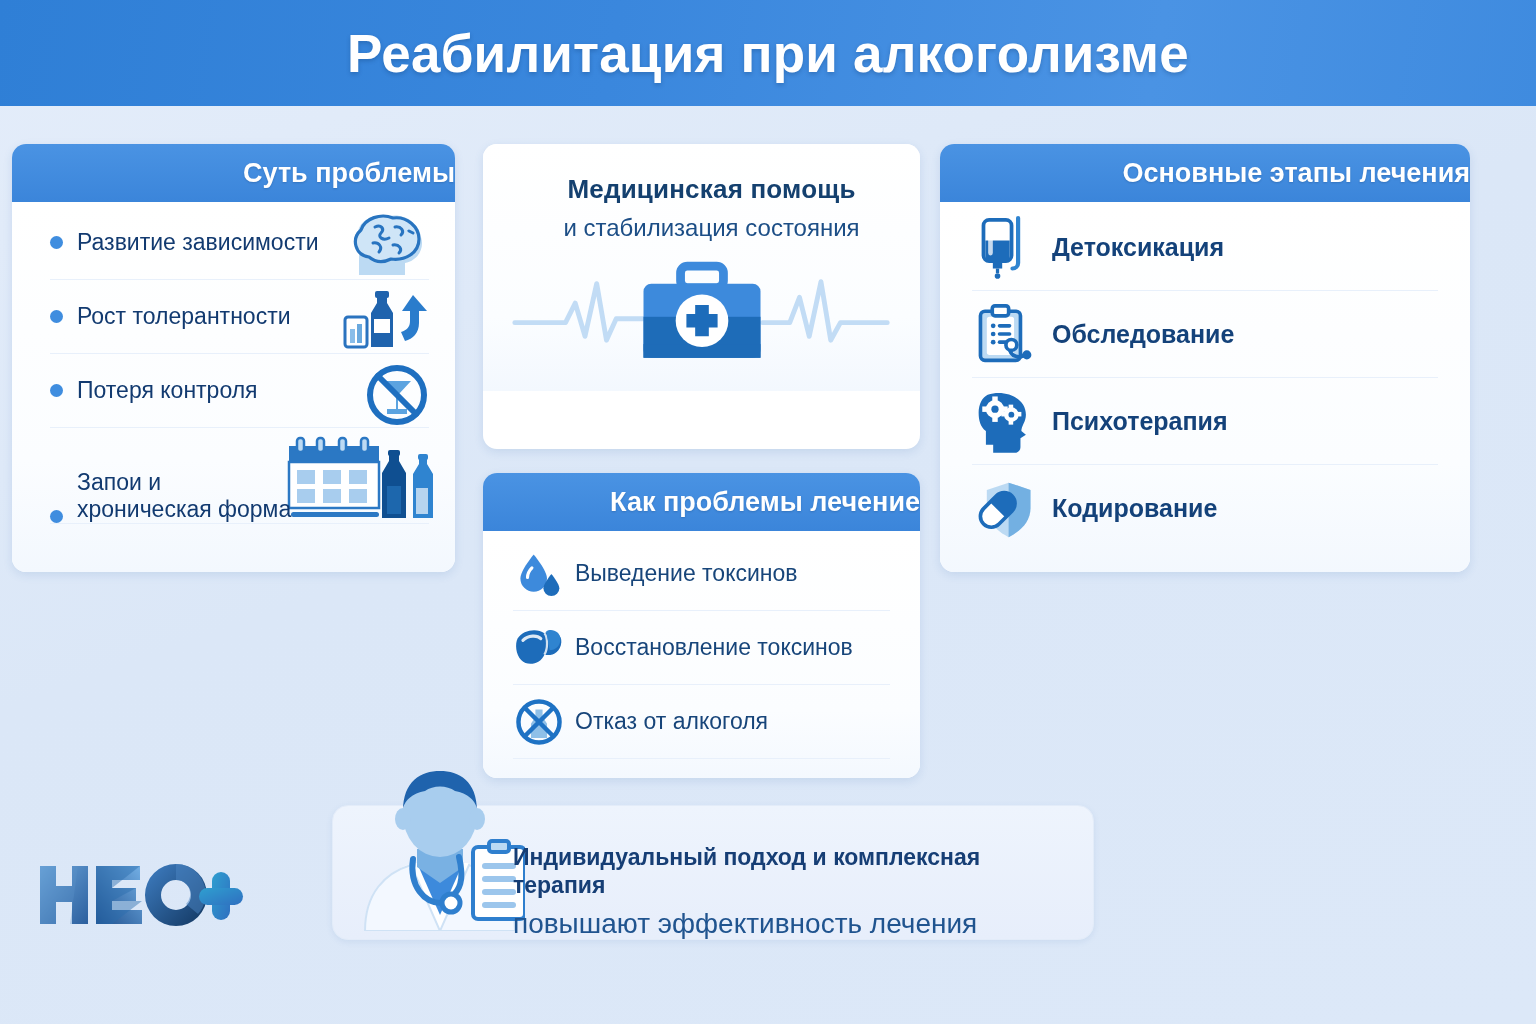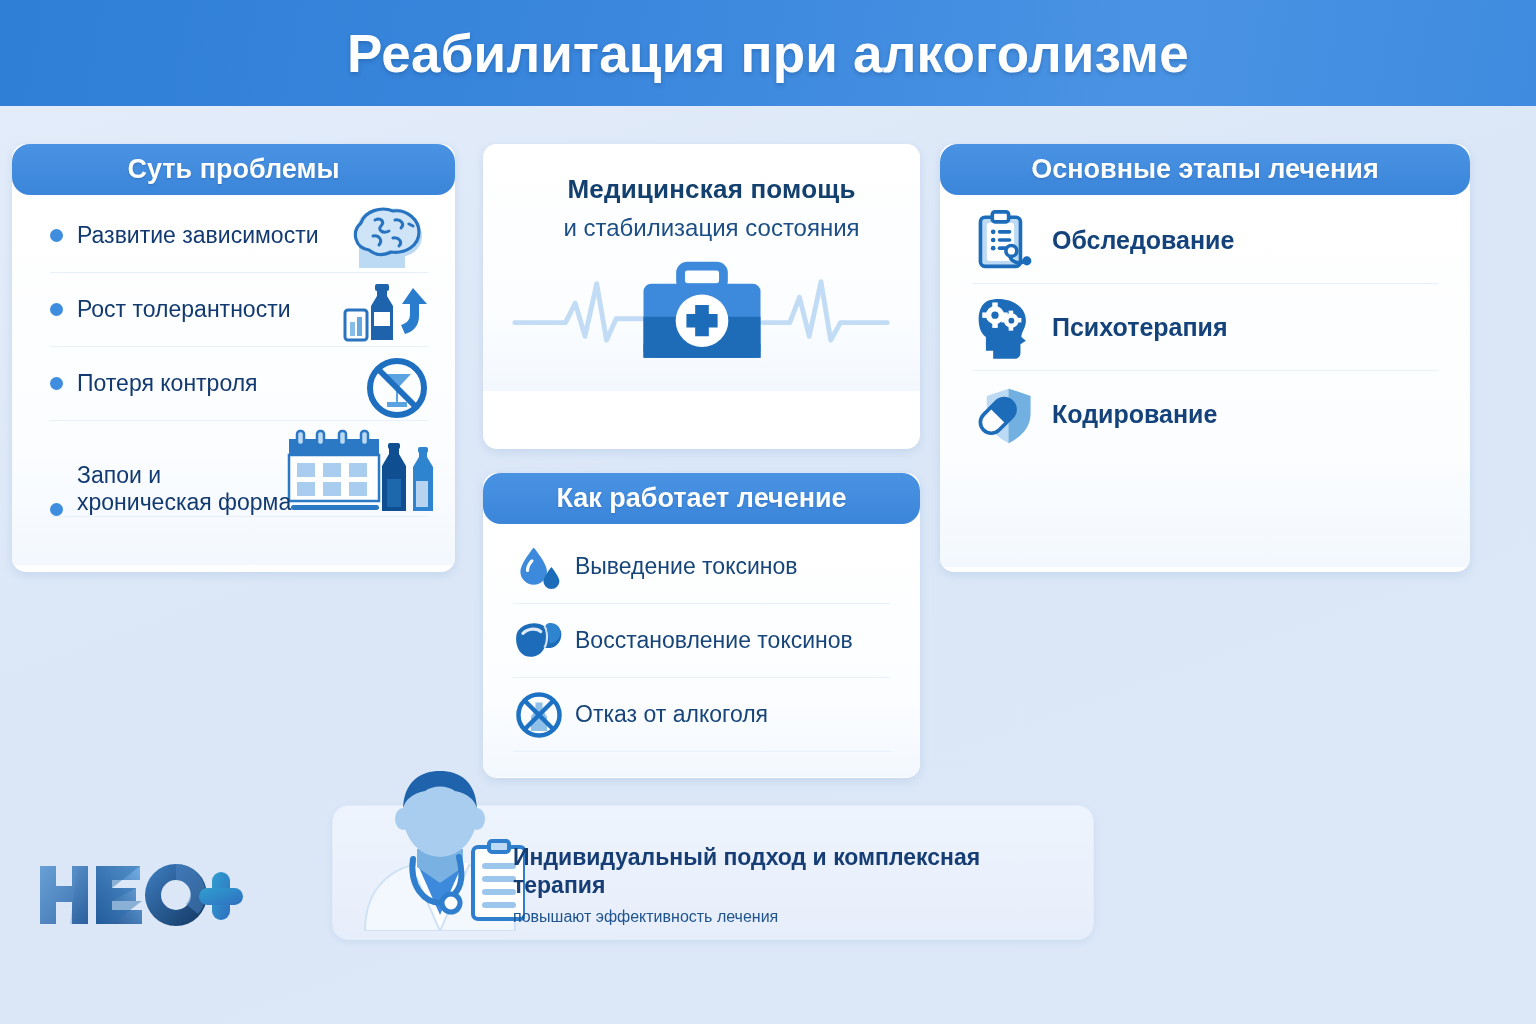--- a/index.html
+++ b/index.html
@@ -47,26 +47,25 @@
 
   
   .card {
     position: absolute;
     background: #ffffff;
     border-radius: 14px;
     box-shadow: 0 3px 10px rgba(50,100,170,0.13);
     overflow: hidden;
   }
   .card-head {
-    height: 51px;
+    height: 58px;
     background: linear-gradient(180deg, #4a93e3 0%, #3b85da 100%);
     display: flex;
     align-items: center;
-    justify-content: center;
-    border-radius: 18px;
+    justify-content: flex-end;
   }
   .card-head .card-title {
     color: #ffffff;
     font-size: 27px;
     font-weight: bold;
     text-shadow: 0 1px 2px rgba(10,50,100,0.25);
   }
   .card-body {
     background: linear-gradient(180deg, #ffffff 0%, #fbfdff 70%, #f3f8fe 100%);
     height: calc(100% - 58px);
@@ -168,21 +167,21 @@
   }
   .footer-text {
     position: absolute;
     left: 180px; top: 38px;
     width: 560px;
   }
   .footer-line1 {
     font-size: 23px; font-weight: bold; color: #163e75; line-height: 1.2;
   }
   .footer-line2 {
-    font-size: 16px; color: #20548f; margin-top: 8px; line-height: 1.2;
+    font-size: 28px; color: #20548f; margin-top: 8px; line-height: 1.2;
   }
 
   
   #brand-logo {
     position: absolute;
     left: 36px; top: 858px;
     width: 220px; height: 74px;
   }
 </style>
 </head>
@@ -298,21 +297,21 @@
             <circle cx="200" cy="72" r="27" fill="#ffffff"></circle>
             <path d="M193 56 h14 v9 h9 v14 h-9 v9 h-14 v-9 h-9 V65 h9 Z" fill="#1d6cba"></path>
           </svg>
         </span>
       </div>
     </div>
   </div>
 
   <div class="card" id="card-how">
     <div class="card-head">
-      <div class="card-title">Как работает лечение</div>
+      <div class="card-title">Как проблемы лечение</div>
     </div>
     <div class="card-body">
 
       <div class="how-row">
         <span class="how-icon">
           <svg viewBox="0 0 52 52" width="46" height="46">
             <path d="M20 4 C20 4 5 22 5 31 a15 15 0 0 0 30 0 C35 22 20 4 20 4 Z" fill="#3d8adc"></path>
             <path d="M13 30 C13 25 16 21 18 19" fill="none" stroke="#ffffff" stroke-width="3.5" stroke-linecap="round"></path>
             <path d="M40 26 C40 26 31 37 31 42 a9 9 0 0 0 18 0 C49 37 40 26 40 26 Z" fill="#1d6cba"></path>
           </svg>
@@ -346,20 +345,34 @@
 
     </div>
   </div>
 
   <div class="card" id="card-stages">
     <div class="card-head">
       <div class="card-title">Основные этапы лечения</div>
     </div>
     <div class="card-body">
 
+      <div class="stage-row">
+        <span class="stage-icon">
+          <svg viewBox="0 0 62 70" width="58" height="66">
+            <rect x="8" y="6" width="30" height="44" rx="6" fill="#ffffff" stroke="#1d6cba" stroke-width="4"></rect>
+            <path d="M10 28 h26 v18 a4 4 0 0 1 -4 4 H14 a4 4 0 0 1 -4 -4 Z" fill="#1d6cba"></path>
+            <rect x="13" y="12" width="5" height="32" rx="2.5" fill="#ffffff" opacity=".75"></rect>
+            <rect x="18" y="50" width="10" height="8" fill="#1d6cba"></rect>
+            <path d="M23 58 v5" stroke="#1d6cba" stroke-width="3.5"></path>
+            <circle cx="23" cy="66" r="3" fill="#1d6cba"></circle>
+            <path d="M45 4 v48 a6 6 0 0 1 -6 6" fill="none" stroke="#2f84d0" stroke-width="4.5" stroke-linecap="round"></path>
+          </svg>
+        </span>
+        <span class="stage-label">Детоксикация</span>
+      </div>
 
       <div class="stage-row">
         <span class="stage-icon">
           <svg viewBox="0 0 66 70" width="60" height="64">
             <rect x="6" y="10" width="44" height="54" rx="5" fill="#bcdaf3" stroke="#1d6cba" stroke-width="4"></rect>
             <rect x="13" y="16" width="30" height="42" rx="3" fill="#ffffff"></rect>
             <rect x="19" y="4" width="18" height="11" rx="3" fill="#ffffff" stroke="#1d6cba" stroke-width="4"></rect>
             <g fill="#1d6cba">
               <circle cx="20" cy="26" r="2.6"></circle>
                 <rect x="25" y="24" width="15" height="4" rx="2"></rect>

